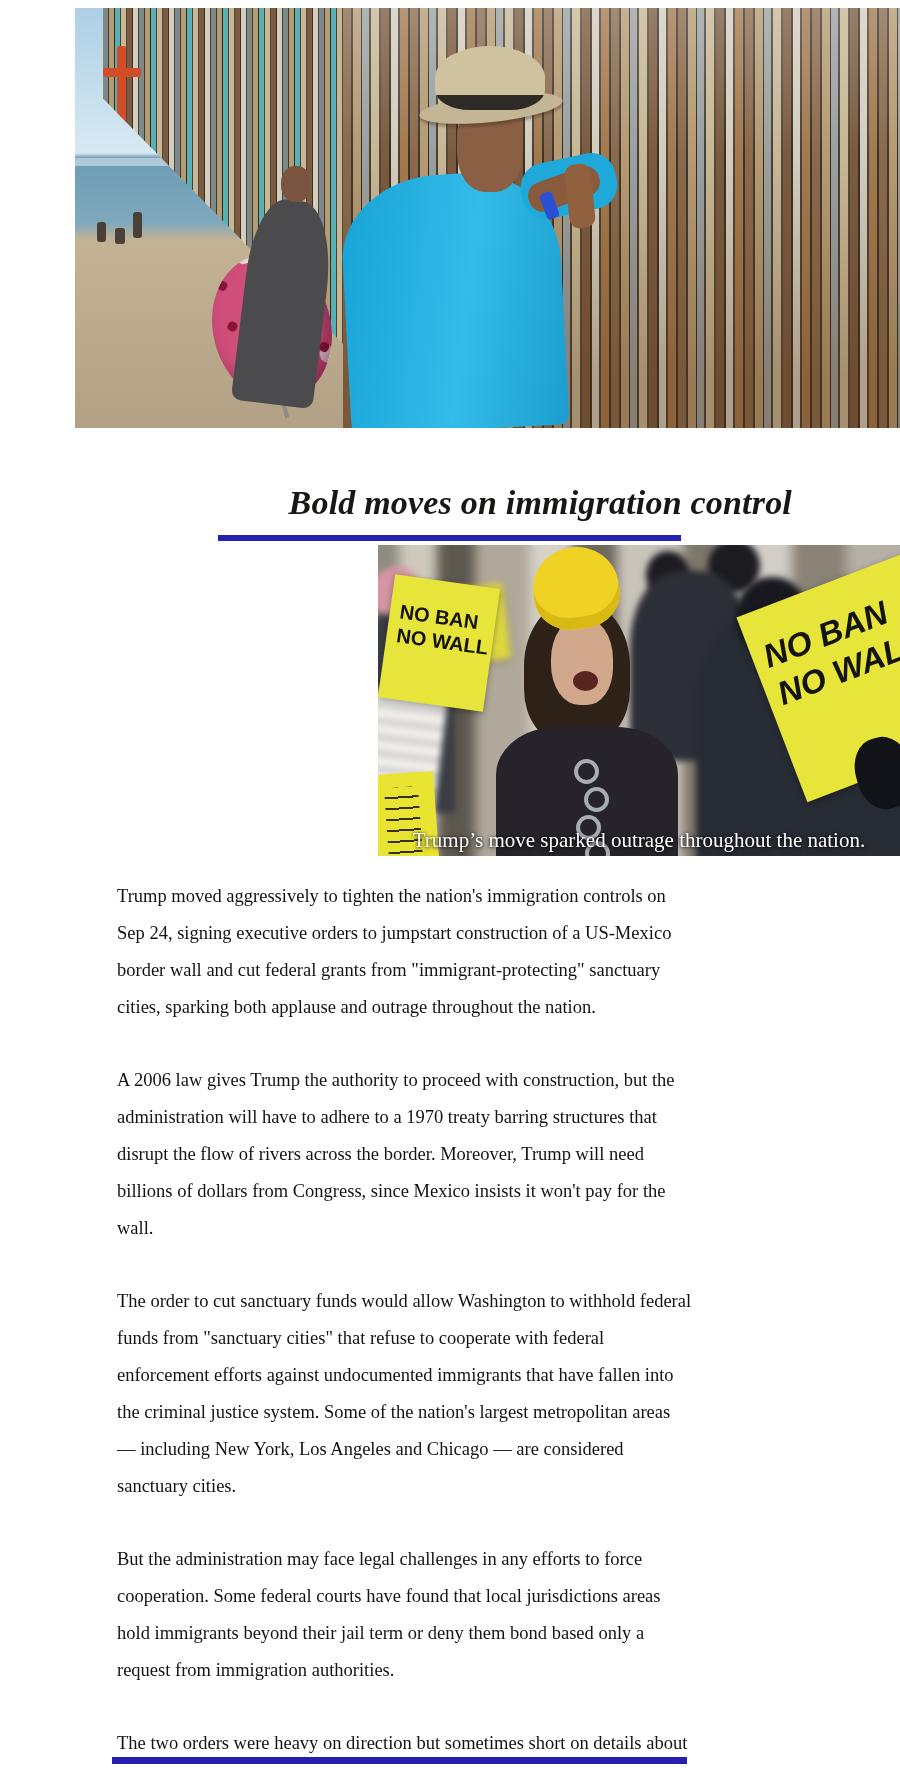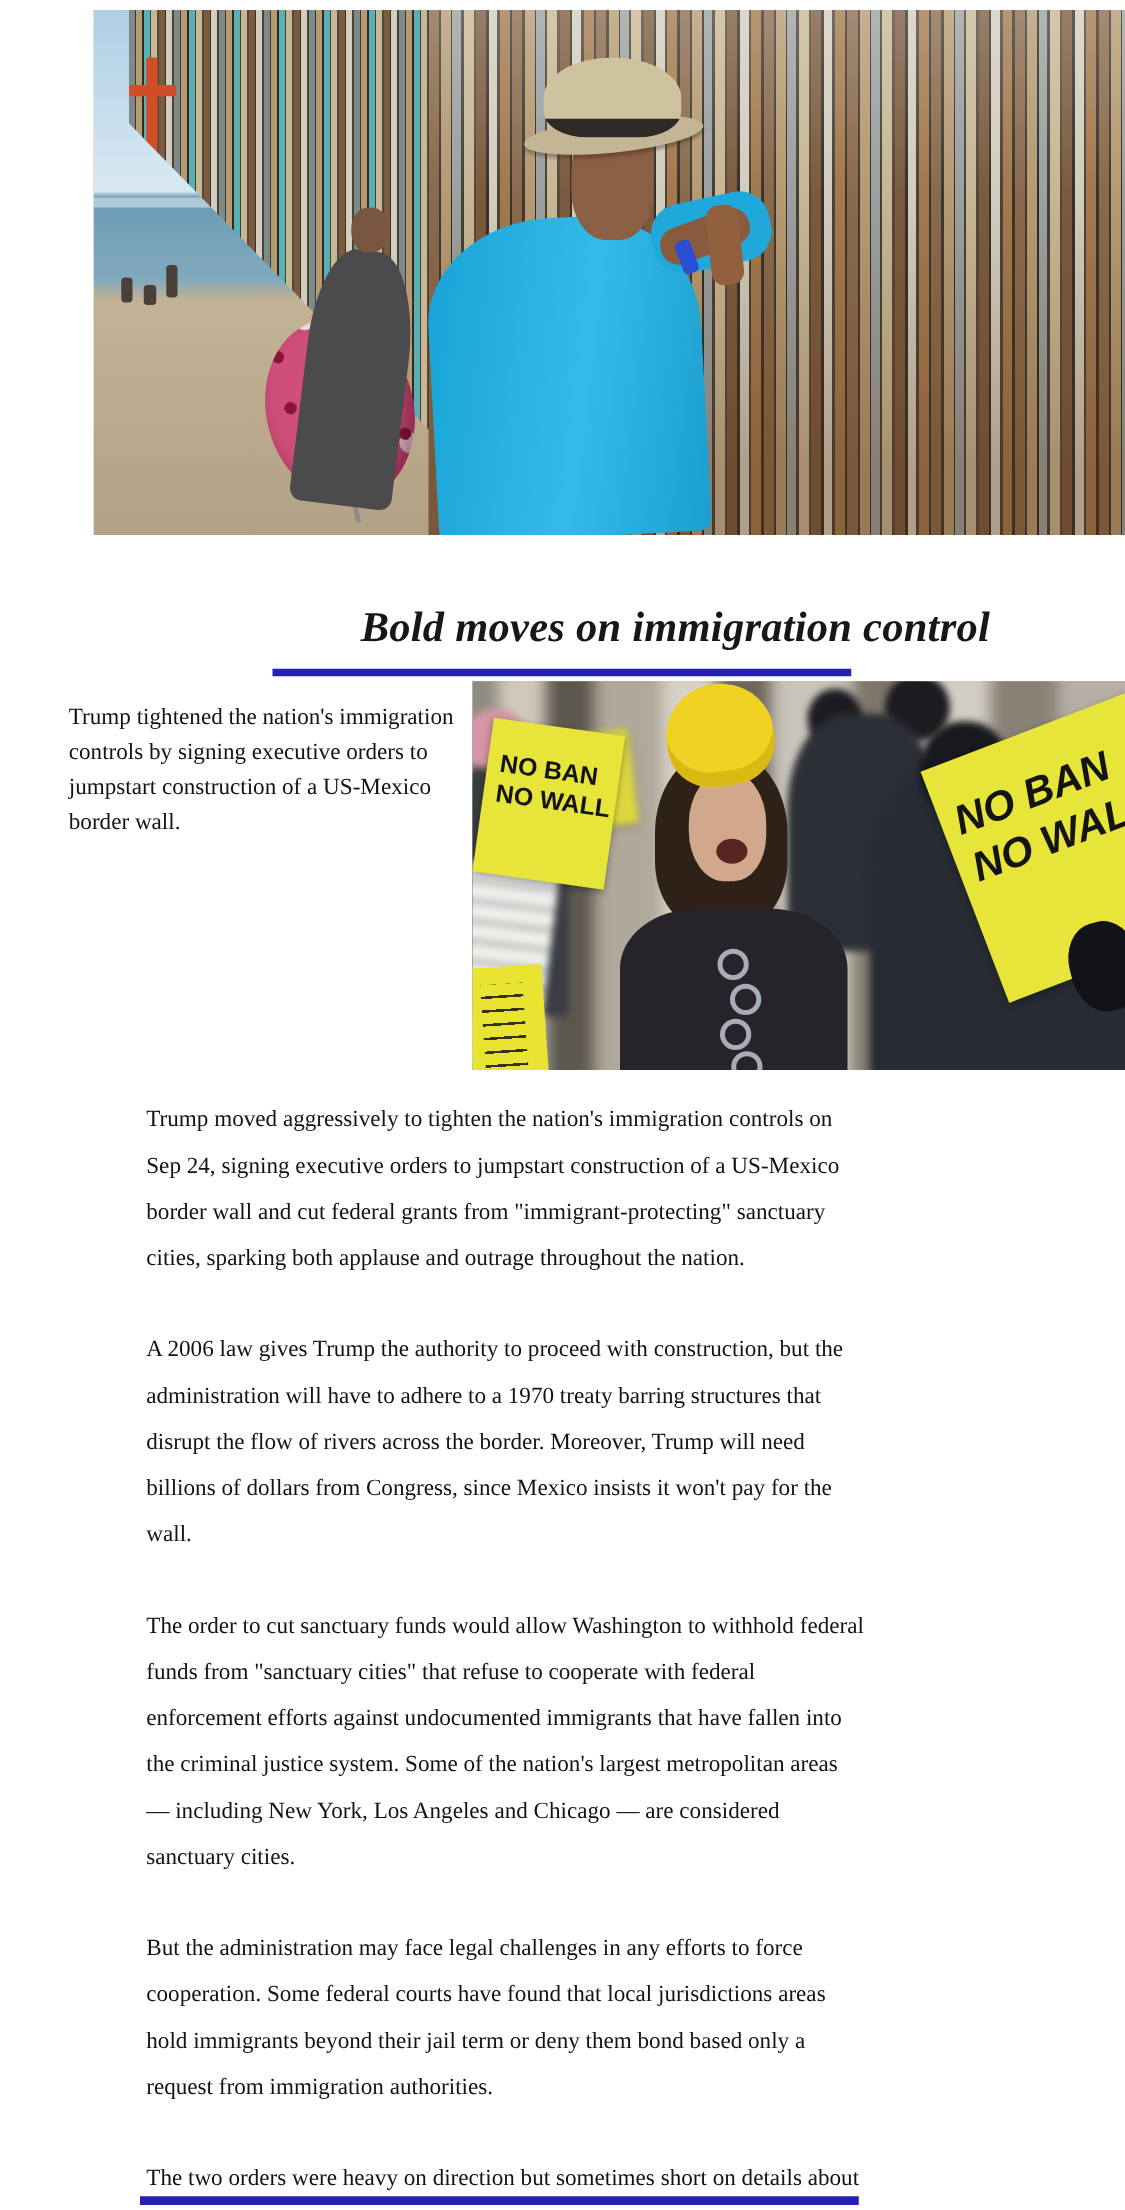--- a/index.html
+++ b/index.html
@@ -141,21 +141,20 @@
     <div class="man1-head"></div>
     <div class="hat-brim"></div>
     <div class="hat-crown">
       <div class="hat-band"></div>
     </div>
   </figure>
 
   <h1 class="headline">Bold moves on immigration control</h1>
   <div class="divider"></div>
 
-  <p class="lead">Trump tightened the nation's immigration controls by signing executive orders to jumpstart construction of a US-Mexico border wall.</p>
 
   <figure class="protest">
     <div class="pbg"></div>
     <div class="crowd-head blurred abs" style="left:268px;top:6px;width:44px;height:48px;"></div>
     <div class="crowd-head blurred abs" style="left:330px;top:-6px;width:52px;height:54px;"></div>
     <div class="fig-left blurred"></div>
     <div class="beanie-pink blurred"></div>
     <div class="white-sign blurred"></div>
     <div class="fig-center blurred"></div>
     <div class="fig-right blurred"></div>
@@ -177,20 +176,21 @@
     <div class="chain" style="left:198px;top:270px;"></div>
     <div class="chain" style="left:207px;top:296px;"></div>
 
     <div class="sign sign-right">
       <div>NO BAN</div>
       <div>NO WALL</div>
     </div>
     <div class="glove"></div>
     <div class="sign-amnesty"></div>
 
+    <figcaption class="caption">Trump’s move sparked outrage throughout the nation.</figcaption>
   </figure>
 
   <div class="body-col">
     <p>Trump moved aggressively to tighten the nation's immigration controls on Sep 24, signing executive orders to jumpstart construction of a US-Mexico border wall and cut federal grants from "immigrant-protecting" sanctuary cities, sparking both applause and outrage throughout the nation.</p>
     <p>A 2006 law gives Trump the authority to proceed with construction, but the administration will have to adhere to a 1970 treaty barring structures that disrupt the flow of rivers across the border. Moreover, Trump will need billions of dollars from Congress, since Mexico insists it won't pay for the wall.</p>
     <p>The order to cut sanctuary funds would allow Washington to withhold federal funds from "sanctuary cities" that refuse to cooperate with federal enforcement efforts against undocumented immigrants that have fallen into the criminal justice system. Some of the nation's largest metropolitan areas — including New York, Los Angeles and Chicago — are considered sanctuary cities.</p>
     <p>But the administration may face legal challenges in any efforts to force cooperation. Some federal courts have found that local jurisdictions areas hold immigrants beyond their jail term or deny them bond based only a request from immigration authorities.</p>
     <p>The two orders were heavy on direction but sometimes short on details about how they might be executed. Funding constraints and legal battles are likely to place limits on those plans.</p>
   </div>
 

